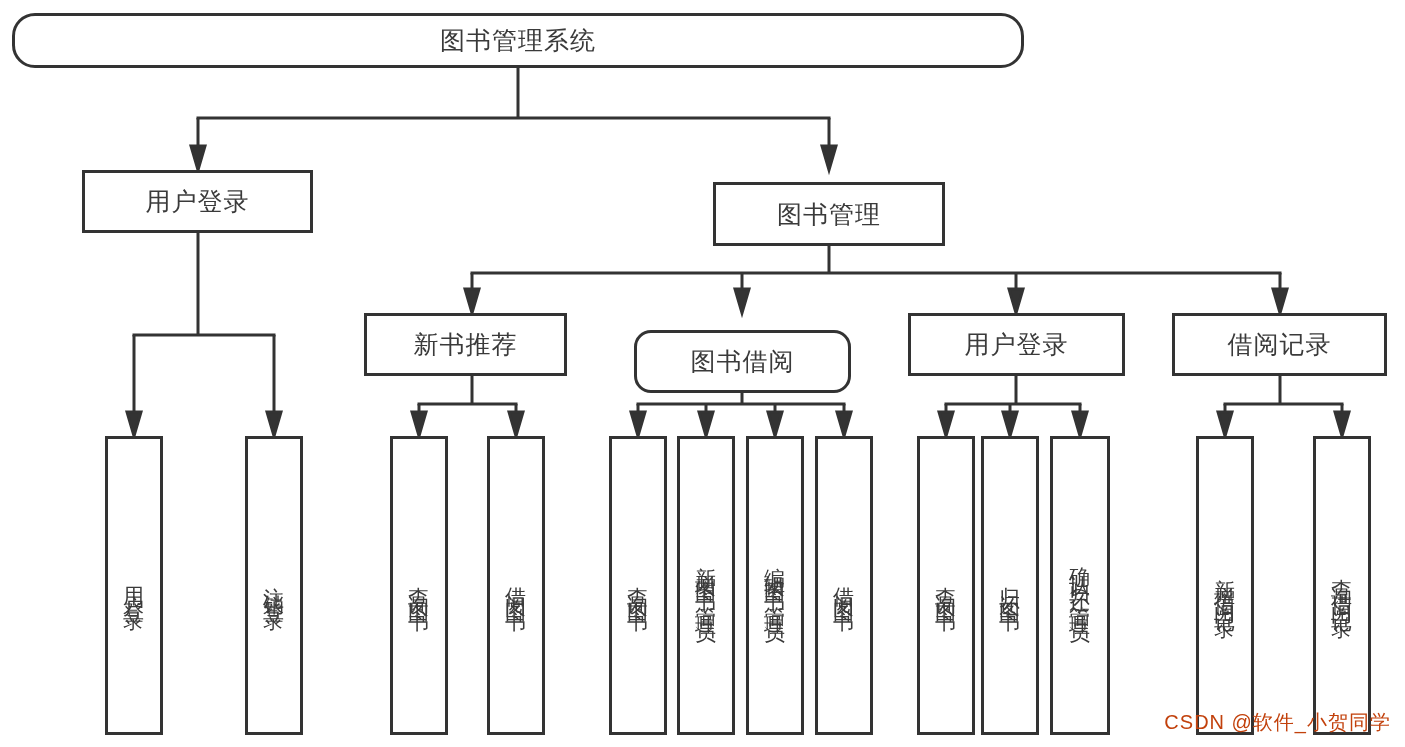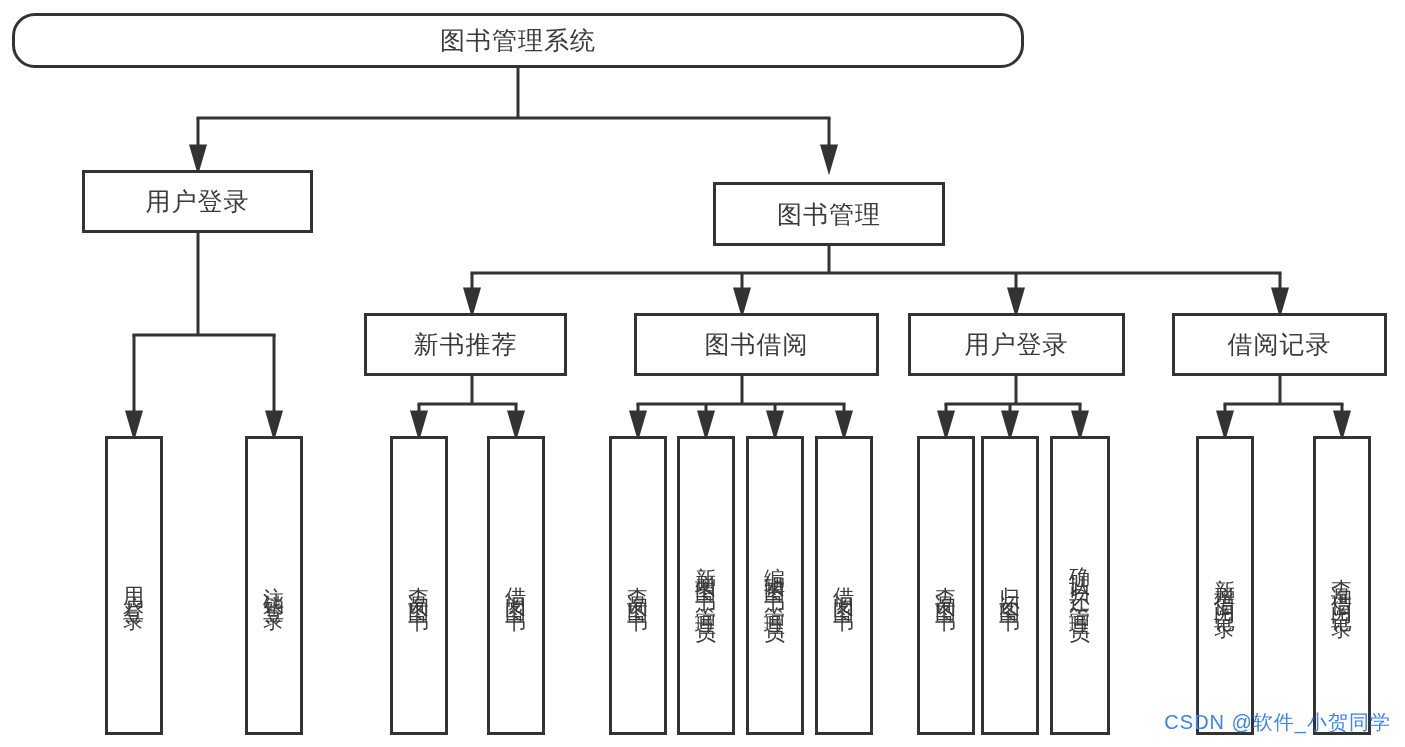--- a/index.html
+++ b/index.html
@@ -35,21 +35,21 @@
   .vnode .vtext {
     writing-mode: vertical-rl;
     letter-spacing: 8px;
     line-height: 1;
   }
   .watermark {
     position: absolute;
     right: 14px;
     top: 709px;
     font-size: 20px;
-    color: #3b82f6;
+    color: #c2410c;
     z-index: 3;
     white-space: nowrap;
     letter-spacing: 1px;
   }
 </style>
 </head>
 <body>
 
 <div id="canvas">
 
@@ -138,21 +138,21 @@
   <div class="node hnode" style="left:82px; top:170px; width:231px; height:63px;">
     <span>用户登录</span>
   </div>
   <div class="node hnode" style="left:713px; top:182px; width:232px; height:64px;">
     <span>图书管理</span>
   </div>
 
   <div class="node hnode" style="left:364px; top:313px; width:203px; height:63px;">
     <span>新书推荐</span>
   </div>
-  <div class="node hnode" style="left:634px; top:313px; width:245px; height:63px;">
+  <div class="node hnode" style="left:634px; top:330px; width:217px; height:63px;border-radius:17px;">
     <span>图书借阅</span>
   </div>
   <div class="node hnode" style="left:908px; top:313px; width:217px; height:63px;">
     <span>用户登录</span>
   </div>
   <div class="node hnode" style="left:1172px; top:313px; width:215px; height:63px;">
     <span>借阅记录</span>
   </div>
 
   <div class="node vnode" style="left:105px; top:436px; width:58px; height:299px;">

